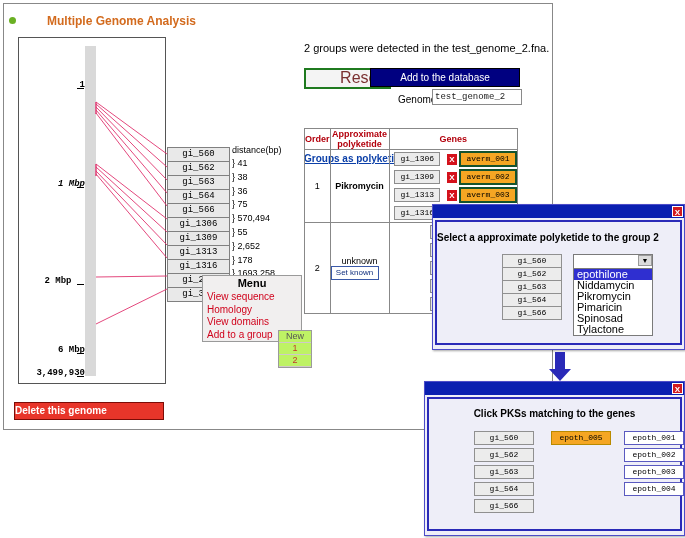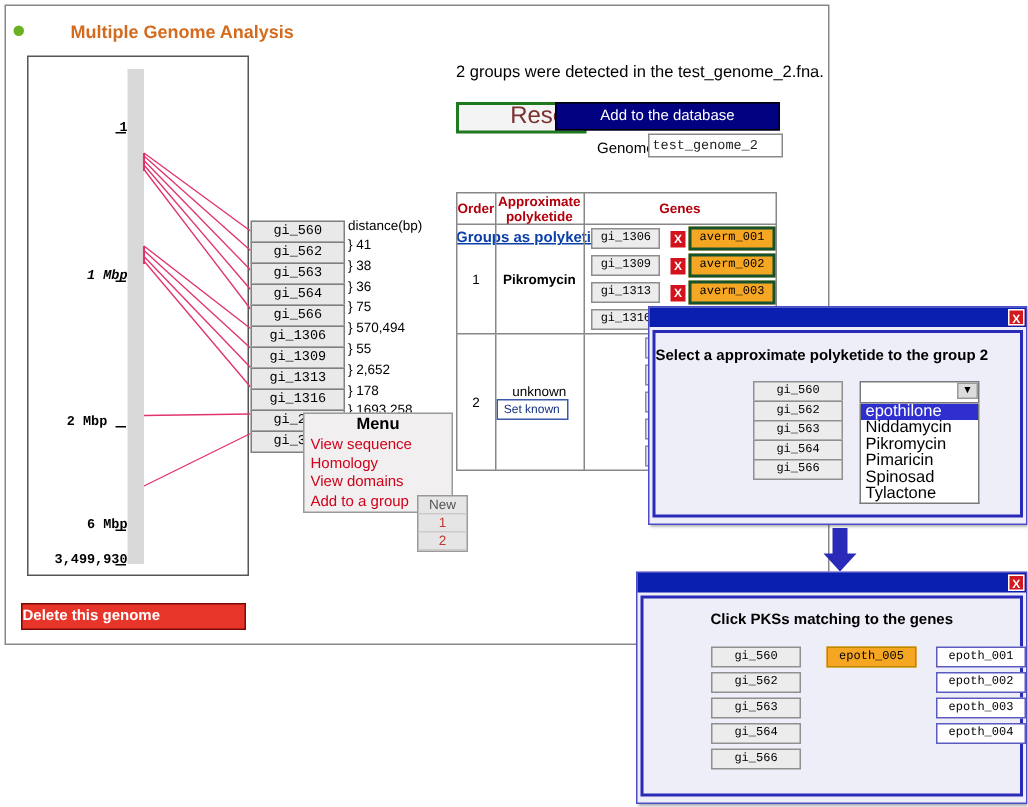--- a/index.html
+++ b/index.html
@@ -23,21 +23,21 @@
   #gene-list{position:absolute;left:163px;top:143px;width:63px;}
   .gene-cell{width:61px;height:13px;border:1px solid #808080;background:#e9e9e9;font-size:9px;font-family:"Liberation Mono",monospace;text-align:center;line-height:13px;margin-bottom:-1px;cursor:pointer;}
   #dist-header{position:absolute;left:228px;top:141px;font-size:9px;}
   #dist-values{position:absolute;left:228px;top:153px;font-size:9px;line-height:13.8px;}
   #dist-values div{white-space:pre;}
 
   
   #context-menu{position:absolute;left:198px;top:271px;width:98px;border:1px solid #9a9a9a;background:#f1efef;}
   #context-menu-title{font-size:11px;font-weight:bold;text-align:center;padding:1px 0 2px;color:#000;}
   .ctx-item{font-size:10px;color:#d0021b;padding:0 4px;line-height:12.5px;cursor:pointer;}
-  #submenu{position:absolute;left:274px;top:326px;width:32px;border:1px solid #9a9a9a;background:#e5e5e5;}
+  #submenu{position:absolute;left:274px;top:326px;width:32px;border:1px solid #9a9a9a;background:#bef264;}
   .sub-item{font-size:9px;text-align:center;line-height:11px;color:#c0392b;cursor:pointer;border-bottom:1px solid #cfc9c9;}
   .sub-item.head{color:#555;}
 
   
   #detect-text{position:absolute;left:300px;top:38px;font-size:11px;}
   #reset-button{position:absolute;left:300px;top:64px;width:56px;height:17px;border:2px solid #1f7a1f;background:#f4f4f4;font-size:16px;color:#7a3030;text-align:center;line-height:15px;cursor:pointer;padding-left:27px;}
   #add-db-button{position:absolute;left:366px;top:64px;width:148px;height:17px;border:1px solid #000;background:#000080;color:#fff;font-size:10px;text-align:center;line-height:17px;cursor:pointer;}
   #genome-name-label{position:absolute;left:394px;top:90px;font-size:10px;}
   #genome-name-input{position:absolute;left:428px;top:85px;width:86px;height:14px;border:1px solid #8a8a8a;background:#fff;font-size:9px;font-family:"Liberation Mono",monospace;line-height:14px;padding-left:2px;color:#222;cursor:text;}
   #groups-title{position:absolute;left:300px;top:113px;font-size:10px;font-weight:bold;color:#0b3fa8;text-decoration:underline;margin-top:36px;}

